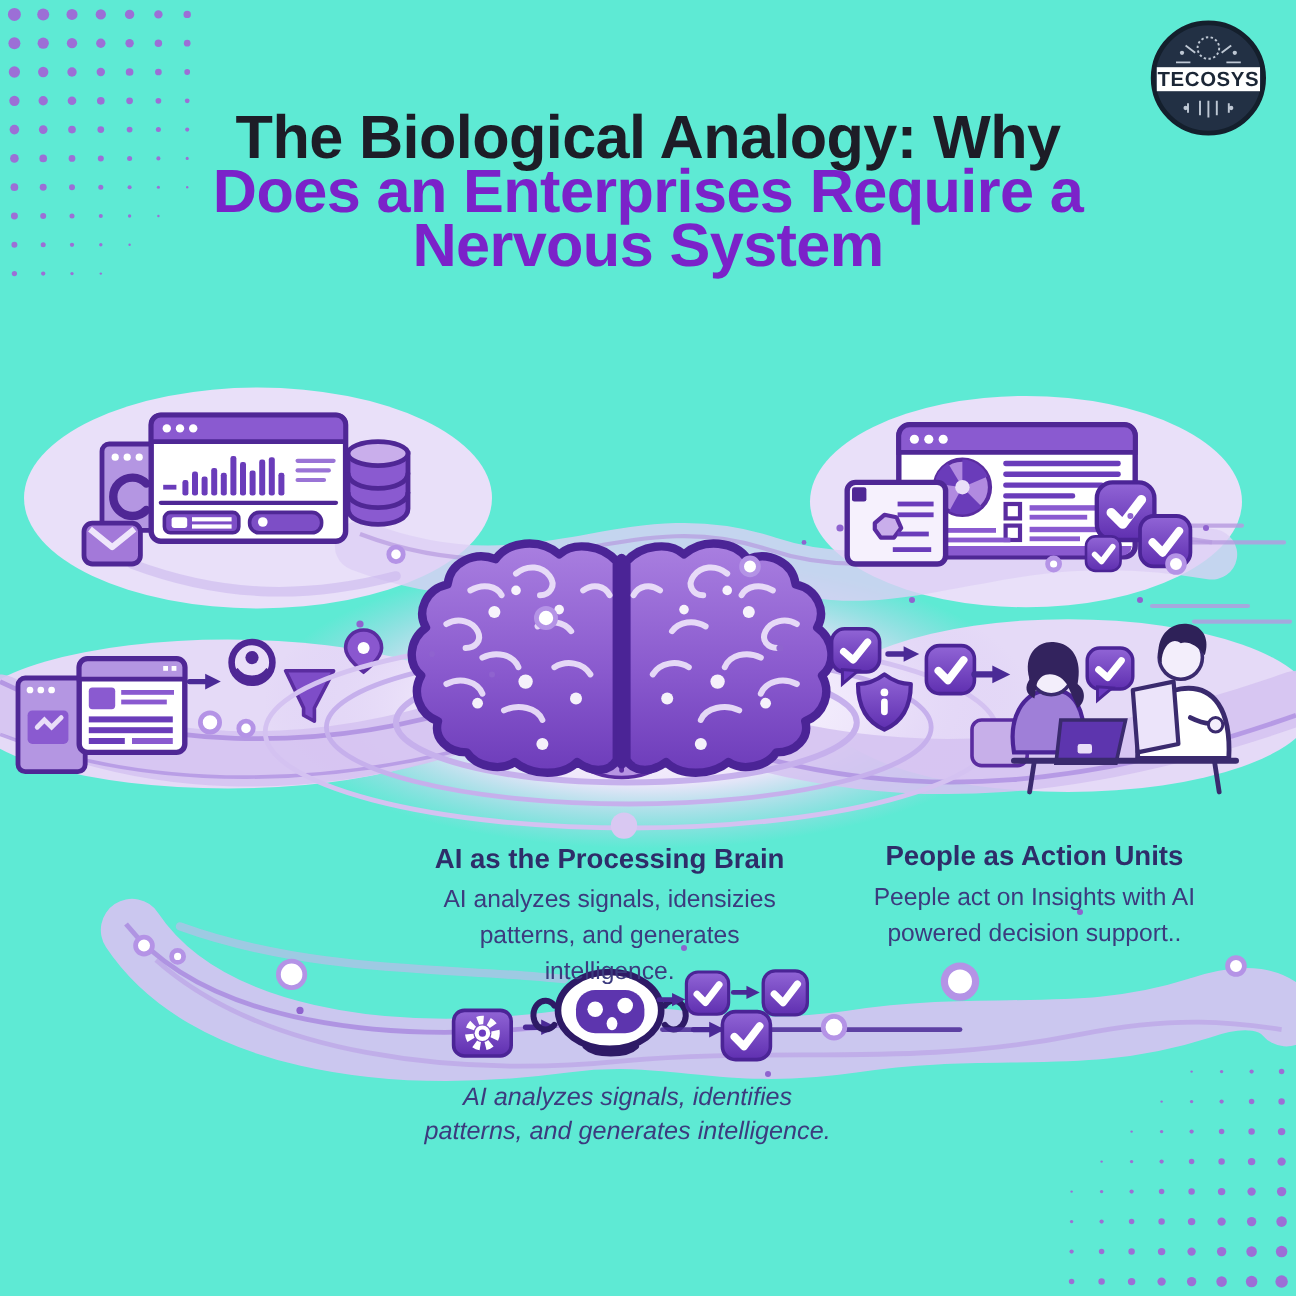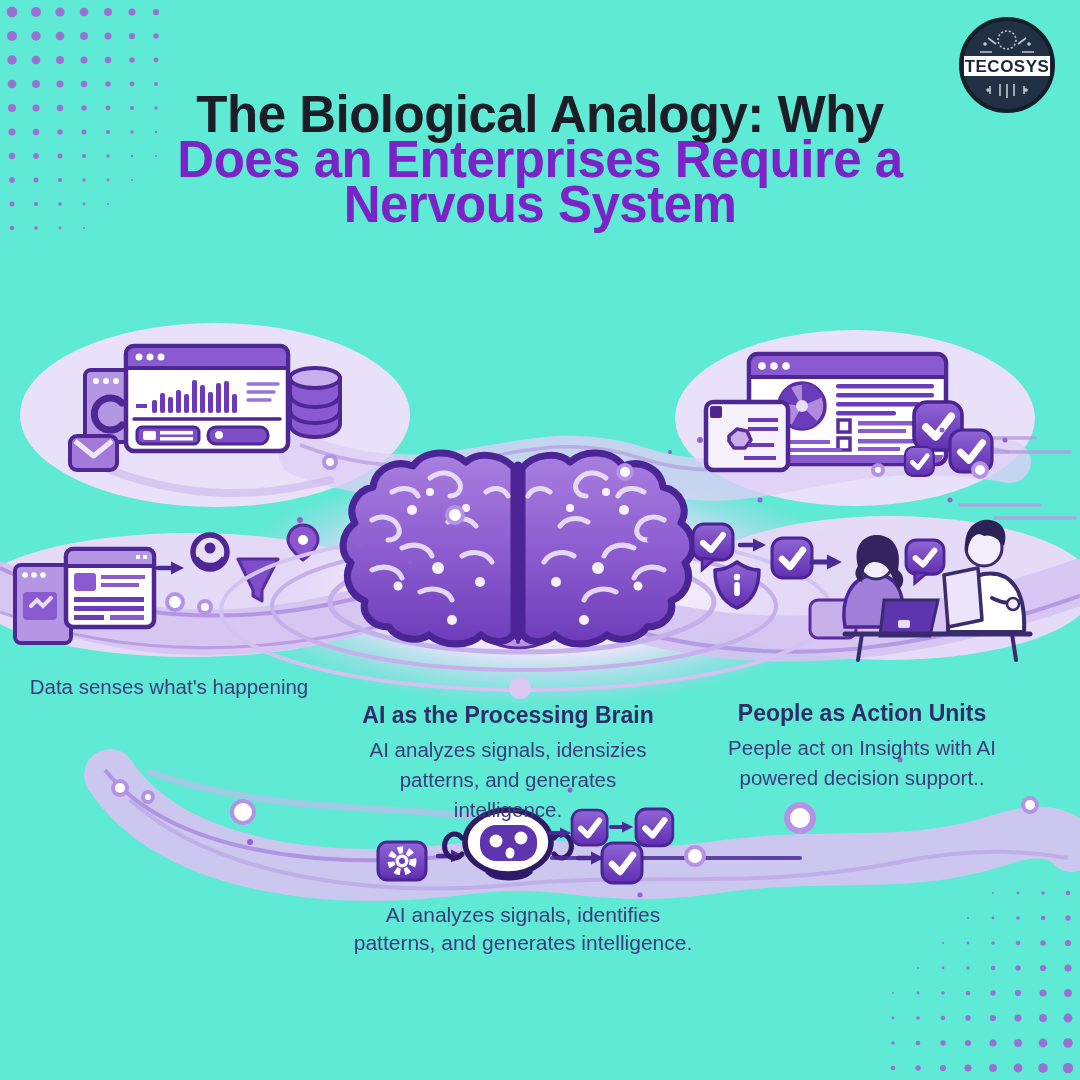--- a/index.html
+++ b/index.html
@@ -17,21 +17,21 @@
   .title .dark{display:block;}
   .logo{position:absolute;left:958px;top:16px;width:98px;height:98px;}
   .section{position:absolute;text-align:center;}
   .section .heading{font-weight:bold;font-size:23px;color:#2e2d69;margin-bottom:6px;}
   .section .body{font-size:20.5px;line-height:30px;color:#3c3b7e;}
   .sec-left{left:14px;top:672px;width:310px;}
   .sec-center{left:348px;top:702px;width:320px;}
   .sec-right{left:712px;top:700px;width:300px;}
   .caption{
     position:absolute;left:343px;top:901px;width:360px;text-align:center;
-    font-size:21px;line-height:28px;color:#3c3b7e;
+    font-size:21px;line-height:28px;color:#3c3b7e;font-style:italic;
   }
 </style>
 </head>
 <body>
 
 <div class="canvas">
 
   <svg class="art" viewBox="0 0 1080 1080">
     <defs>
       <linearGradient id="bgrad" x1="0" y1="0" x2="0" y2="1">
@@ -567,21 +567,20 @@
   </div>
 
   <h1 class="title" style="margin:0;">
     <span class="dark">The Biological Analogy: Why</span>
     <span class="accent">Does an Enterprises Require a</span>
     <span class="accent">Nervous System</span>
   </h1>
 
   <div class="section sec-left">
     <div class="body">
-      <div>Data senses what's happening</div>
     </div>
   </div>
 
   <div class="section sec-center">
     <div class="heading">AI as the Processing Brain</div>
     <div class="body">
       <div>AI analyzes signals, idensizies</div>
       <div>patterns, and generates intelligence.</div>
     </div>
   </div>

